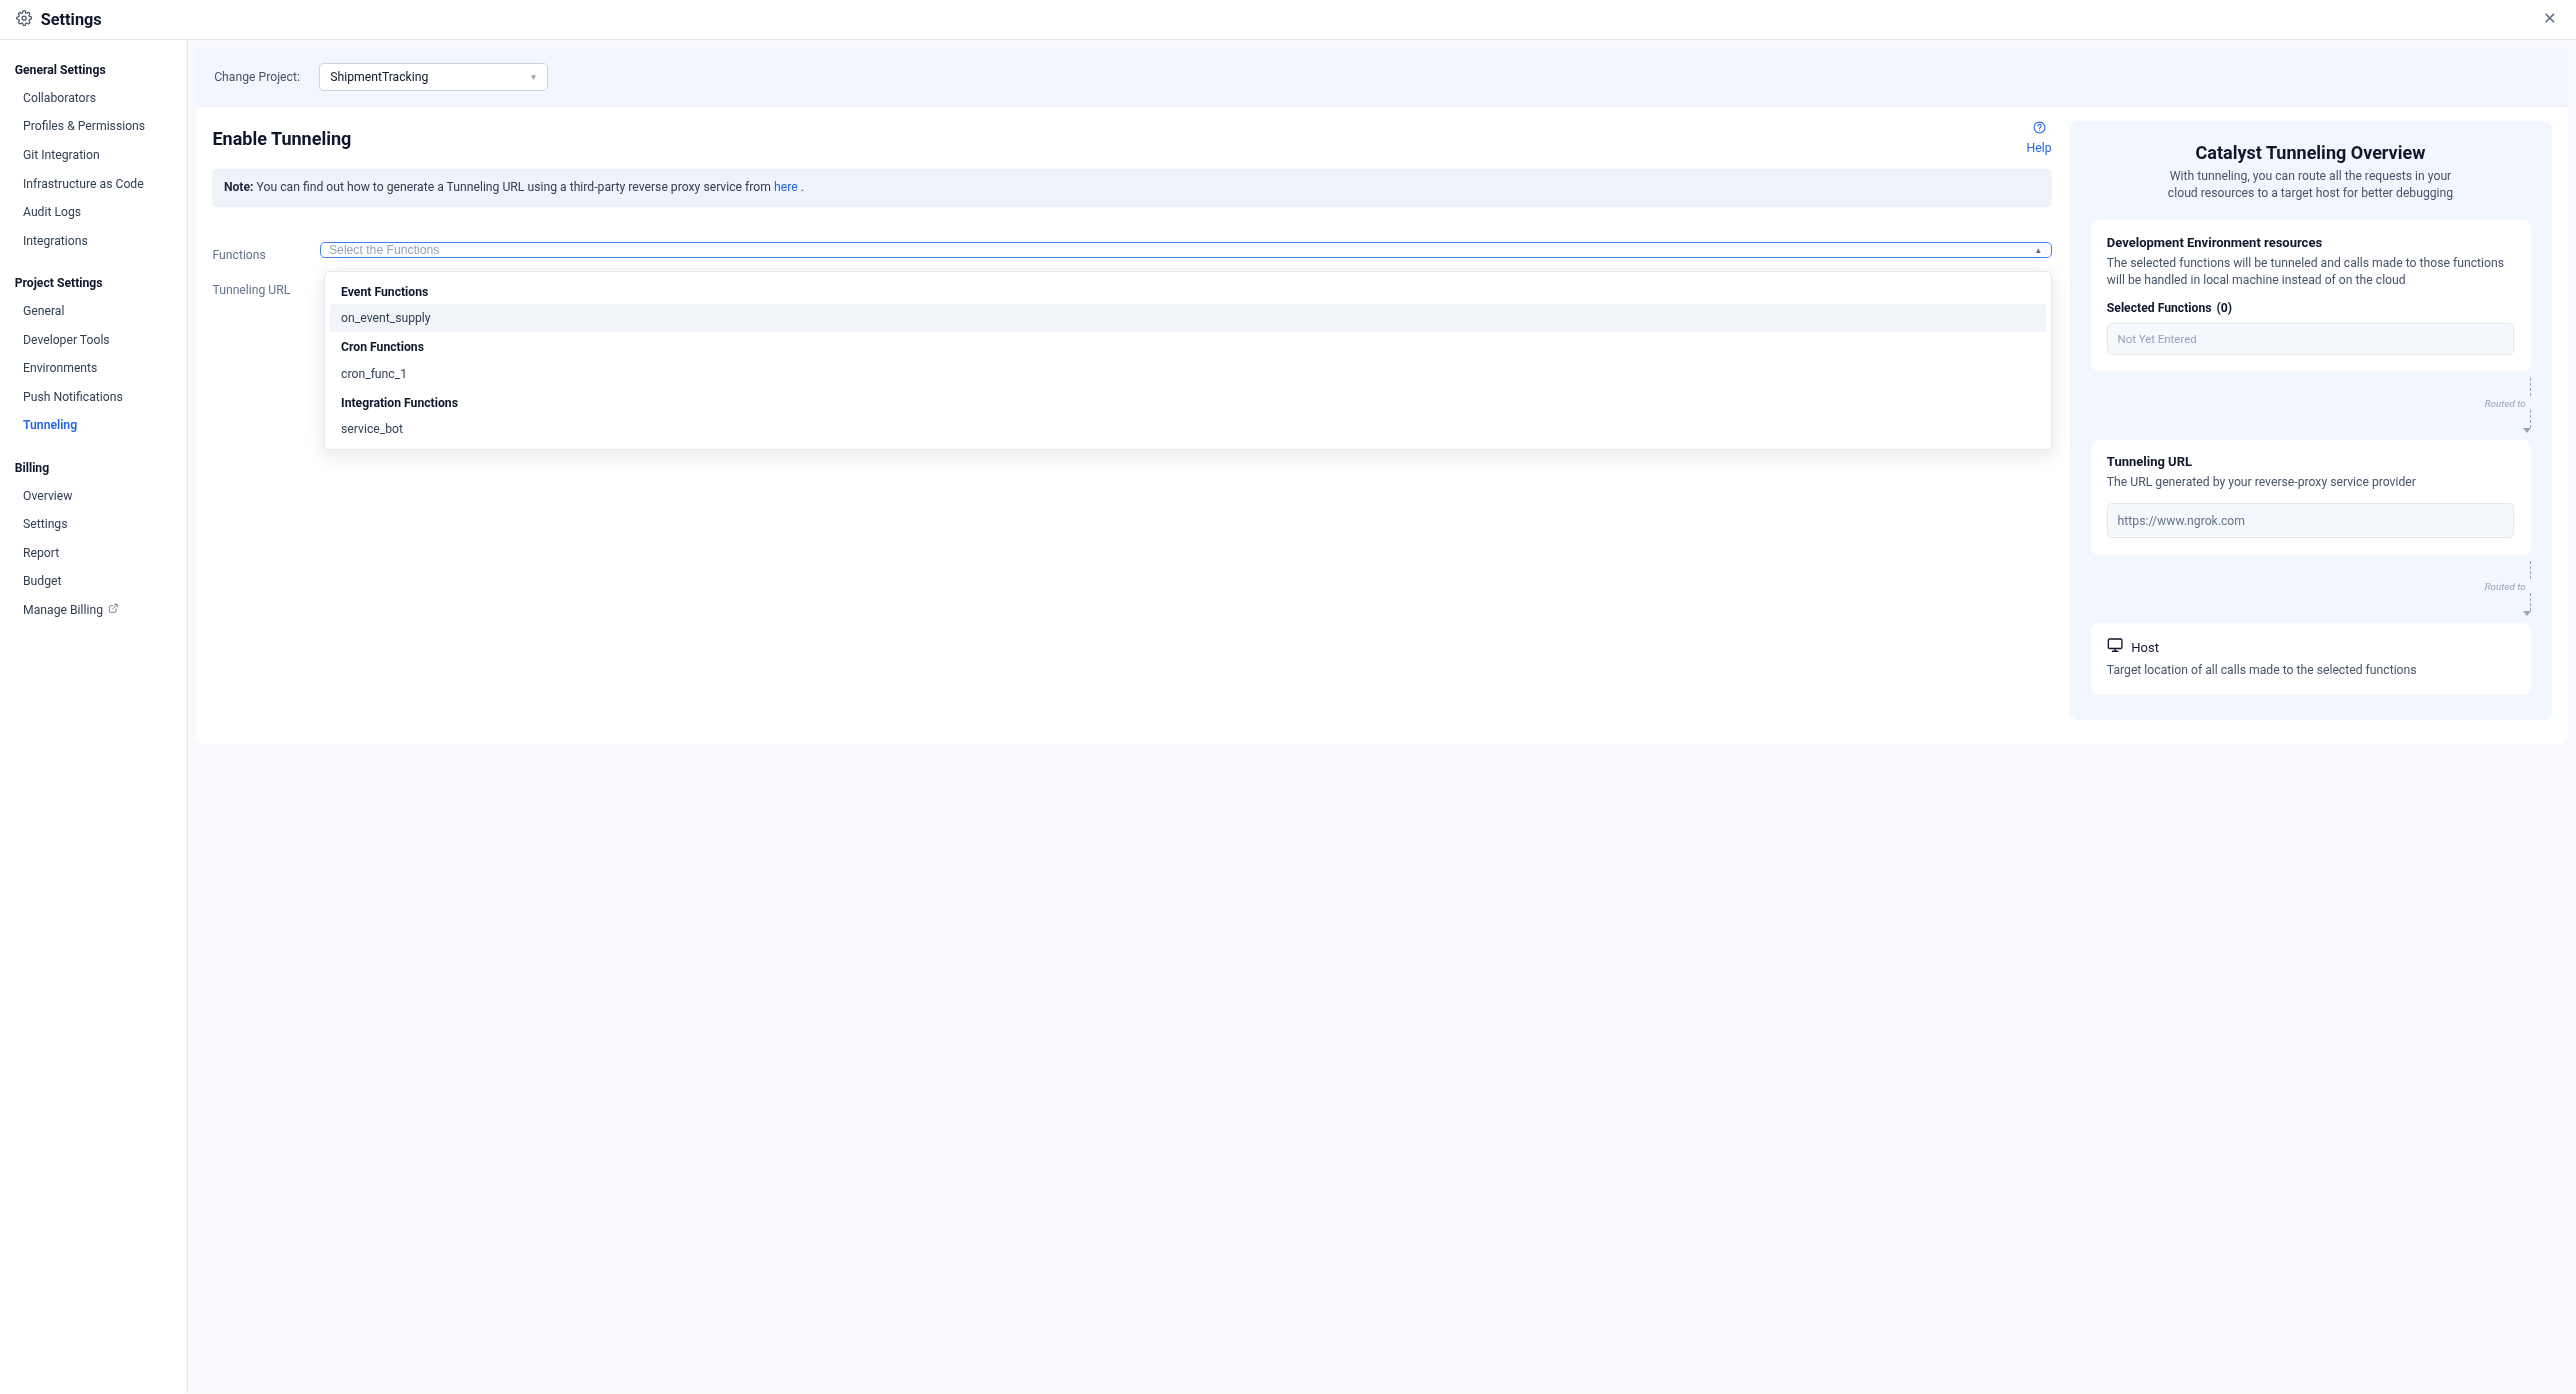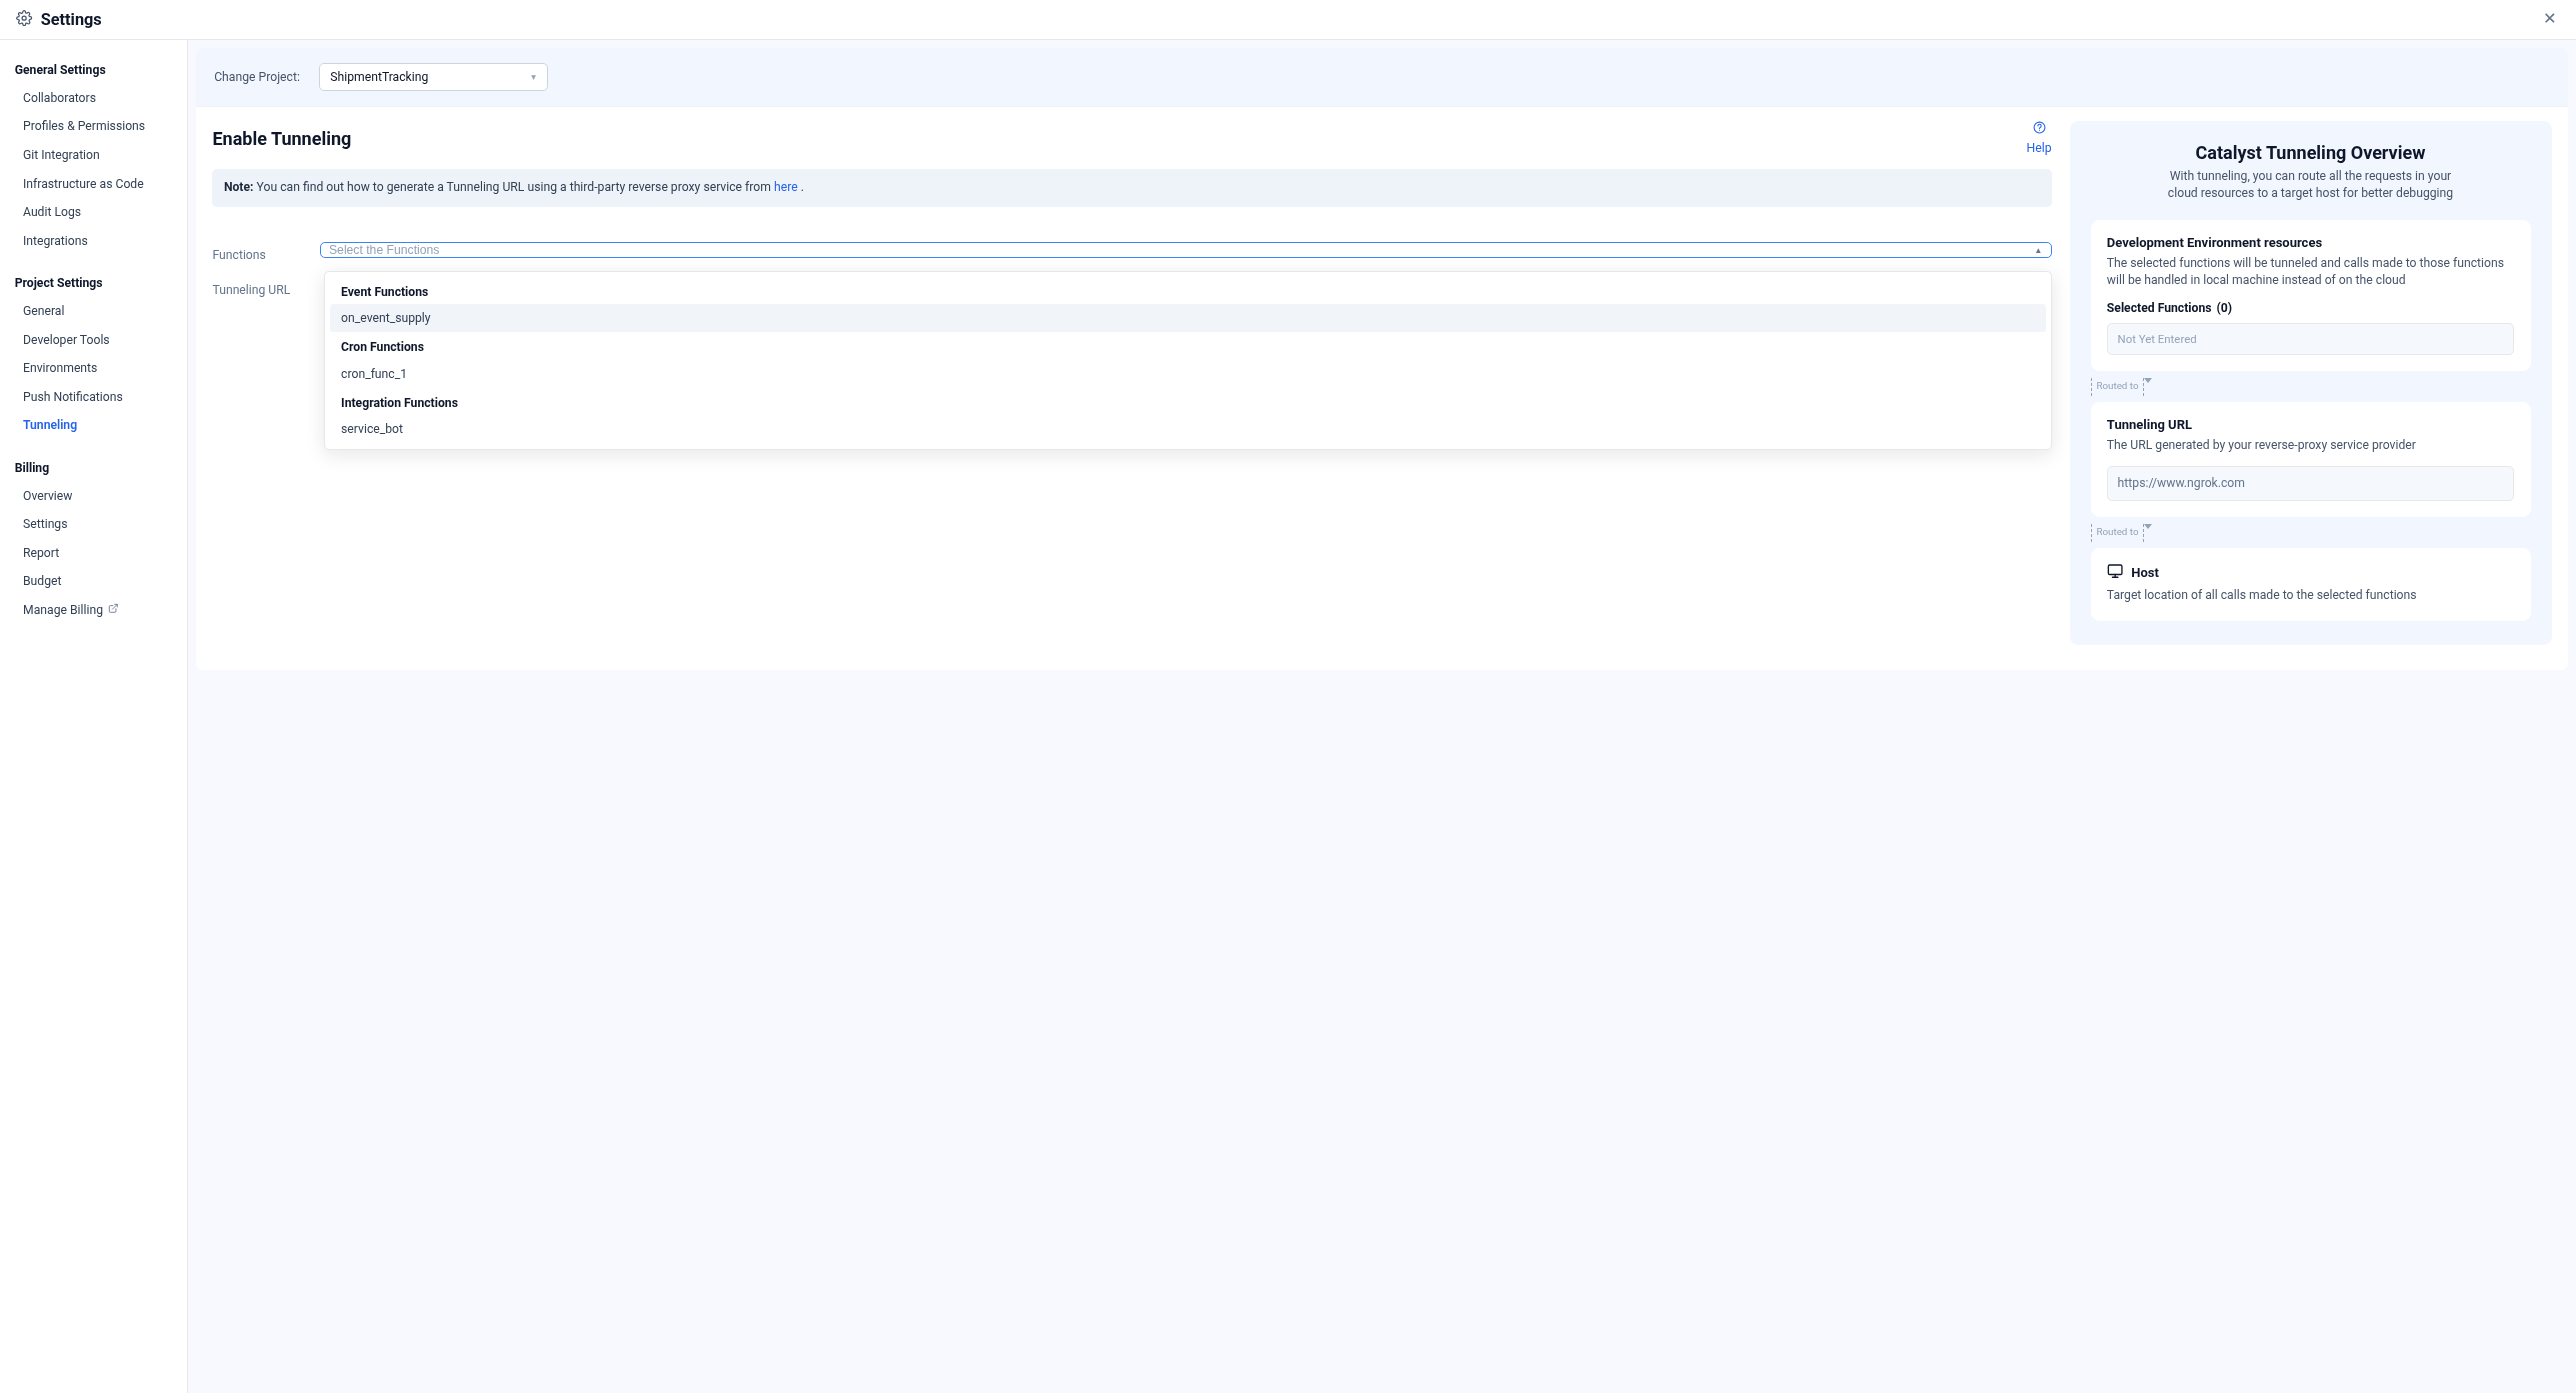--- a/index.html
+++ b/index.html
@@ -266,23 +266,24 @@
     background: #f5f8fd;
     border: 0.8px solid #e5e7eb;
     border-radius: 4.9px;
     padding: 9.8px 9.8px;
     color: #64748b;
     font-size: 12.2px;
   }
 
   .ov-route {
     display: flex;
-    flex-direction: row;
-    align-items: flex-start;
+    flex-direction: column;
+    align-items: flex-end;
     margin: 6.5px 0;
+    font-style: italic;
   }
   .ov-route-label {
     font-size: 9.8px;
     color: #94a3b8;
     background: #f2f6ff;
     padding: 1.6px 4.9px;
   }
   .ov-arrow-seg {
     width: 0;
     height: 18px;
@@ -295,21 +296,21 @@
     border-top: 5.7px solid #94a3b8;
   }
 
   .host-row {
     display: flex;
     align-items: center;
     gap: 8.2px;
     margin-bottom: 4.9px;
   }
   .host-row svg { width: 16.3px; height: 16.3px; stroke: #0f172a; fill: none; }
-  .host-label { font-weight: 700; font-size: 13px; color: #0f172a; }
+  .host-label { font-weight: 400; font-size: 13px; color: #0f172a; }
 
 </style>
 </head>
 <body>
 
 <div class="topbar">
   <div class="topbar-left">
     <span>
       <svg viewBox="0 0 24 24" fill="none" stroke="currentColor" stroke-width="1.8" stroke-linecap="round" stroke-linejoin="round">
         <circle cx="12" cy="12" r="3"></circle>

